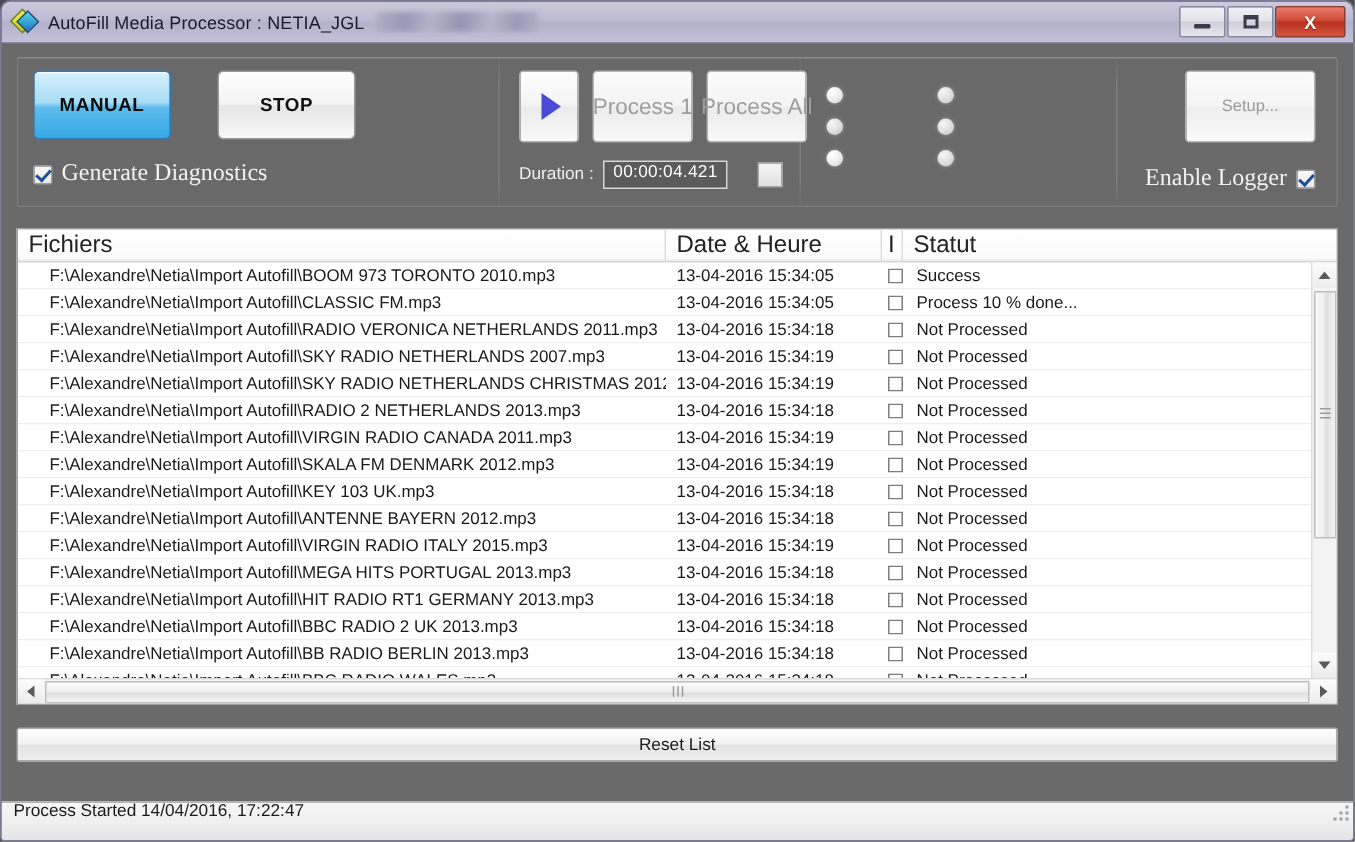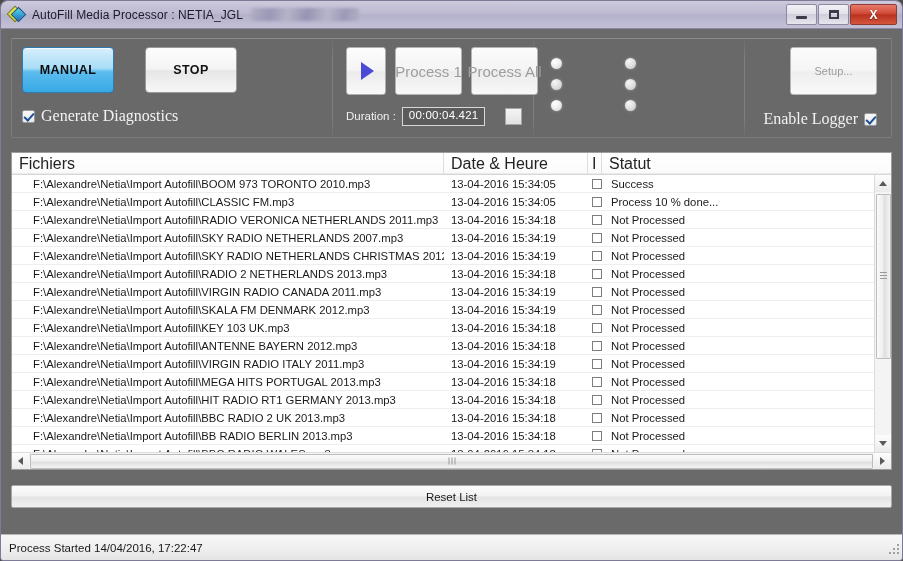--- a/index.html
+++ b/index.html
@@ -508,21 +508,21 @@
   }
 
   
   .statusbar {
     position: absolute;
     left: 0; right: 0; bottom: 0;
     height: 26px;
     background: linear-gradient(to bottom, #f6f6f6 0%, #efefef 55%, #e4e4e4 100%);
     border-top: 1px solid #b7b7b7;
     display: flex;
-    align-items: center;
+    align-items: flex-start;
     padding-left: 8px;
     box-sizing: border-box;
   }
   .status-text {
     font-size: 11.5px;
     color: #1a1a1a;
     white-space: nowrap;
   }
   .grip-corner {
     margin-left: auto;
@@ -702,21 +702,21 @@
         </div>
         <div class="row">
           <div class="cell f">F:\Alexandre\Netia\Import Autofill\ANTENNE BAYERN 2012.mp3</div>
           <div class="cell d">13-04-2016 15:34:18</div>
           <div class="cell i">
             <span class="rowchk"></span>
           </div>
           <div class="cell s">Not Processed</div>
         </div>
         <div class="row">
-          <div class="cell f">F:\Alexandre\Netia\Import Autofill\VIRGIN RADIO ITALY 2011.mp3</div>
+          <div class="cell f">F:\Alexandre\Netia\Import Autofill\VIRGIN RADIO ITALY 2015.mp3</div>
           <div class="cell d">13-04-2016 15:34:19</div>
           <div class="cell i">
             <span class="rowchk"></span>
           </div>
           <div class="cell s">Not Processed</div>
         </div>
         <div class="row">
           <div class="cell f">F:\Alexandre\Netia\Import Autofill\MEGA HITS PORTUGAL 2013.mp3</div>
           <div class="cell d">13-04-2016 15:34:18</div>
           <div class="cell i">

